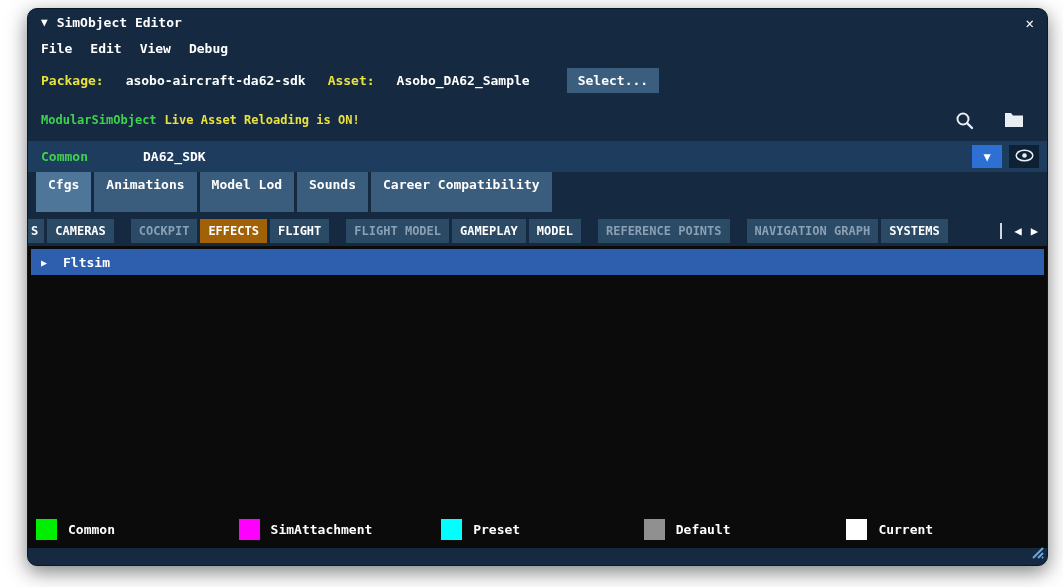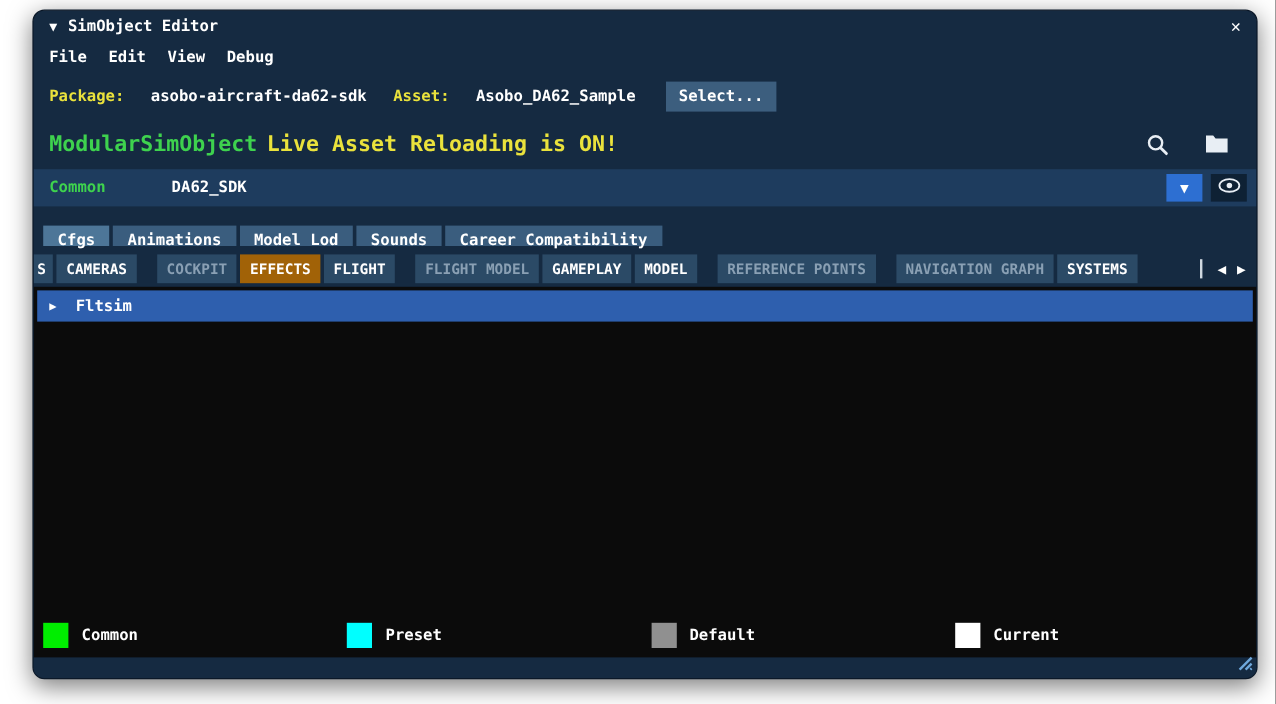--- a/index.html
+++ b/index.html
@@ -23,42 +23,42 @@
   
   .menubar { flex:0 0 25px; display:flex; align-items:center; gap:18px;
     padding:0 13px; color:#fff; font-size:13px; font-weight:700; }
   .menubar span { cursor:pointer; }
   
   .package-row { flex:0 0 38px; display:flex; align-items:center; gap:22px;
     padding:0 13px; color:#fff; font-size:13px; font-weight:700; }
   .yellow { color:#eae23c; }
   .green  { color:#3ed24e; }
   .select-btn { background:#3c5e7e; color:#fff; border:none; font:inherit;
-    padding:5px 11px; margin-left:3px; cursor:pointer; }
+    padding:5px 11px; margin-left:15px; cursor:pointer; }
   
   .status-row { flex:0 0 42px; display:flex; align-items:center; gap:8px;
-    padding:0 13px; font-size:18px; font-weight:700; }
+    padding:0 13px; font-size:12px; font-weight:700; }
   .toolbar-icons { margin-left:auto; display:flex; align-items:center;
     gap:30px; padding-right:10px; }
   .toolbar-icons .icon { cursor:pointer; display:flex; align-items:center; }
   
   .selector-row { flex:0 0 31px; background:#1e3c5e; display:flex;
     align-items:center; padding:0 8px 0 13px; color:#fff;
     font-size:13px; font-weight:700; }
   .selector-category { width:102px; color:#3ed24e; }
   .dd-btn { margin-left:auto; width:30px; height:23px; background:#2d6fd2;
     color:#fff; display:flex; align-items:center; justify-content:center;
     font-size:12px; cursor:pointer; }
   .eye-btn { width:30px; height:23px; background:#0e2134; margin-left:7px;
     display:flex; align-items:center; justify-content:center; cursor:pointer; }
   
   .main-tabs { flex:0 0 33px; display:flex; align-items:flex-end; gap:3px;
     padding:0 0 0 8px; }
   .main-tab { background:#3a5d7e; color:#fff; font-size:13px; font-weight:700;
-    padding:5px 12px 6px; height:17px; cursor:pointer; white-space:nowrap; }
+    padding:5px 12px 6px; height:40px; cursor:pointer; white-space:nowrap; }
   .main-tab.active { background:#4d7698; }
   
   .subtab-row { flex:0 0 27px; display:flex; align-items:center; gap:3px;
     margin-top:5px; padding-right:5px; }
   .subtab { background:#2b4a66; color:#fff; font-size:12px; font-weight:700;
     padding:5px 8px; white-space:nowrap; cursor:pointer; }
   .subtab.dim { color:#8aa0b4;margin-left:14px; }
   .subtab.selected { background:#a16207; }
   .subtab.partial { padding:5px 6px 5px 3px; }
   .subtab-nav { margin-left:auto; display:flex; align-items:center; gap:9px;
@@ -173,20 +173,24 @@
       <span class="tree-expander">▶</span>
       <span>Fltsim</span>
     </div>
 
     <div class="legend">
       <span class="legend-item">
         <span class="legend-swatch" style="background-color: rgb(0, 238, 0);"></span>
         <span>Common</span>
       </span>
       <span class="legend-item">
+        <span class="legend-swatch" style="background-color: rgb(255, 0, 255);"></span>
+        <span>SimAttachment</span>
+      </span>
+      <span class="legend-item">
         <span class="legend-swatch" style="background-color: rgb(0, 255, 255);"></span>
         <span>Preset</span>
       </span>
       <span class="legend-item">
         <span class="legend-swatch" style="background-color: rgb(144, 144, 144);"></span>
         <span>Default</span>
       </span>
       <span class="legend-item">
         <span class="legend-swatch" style="background-color: rgb(255, 255, 255);"></span>
         <span>Current</span>

